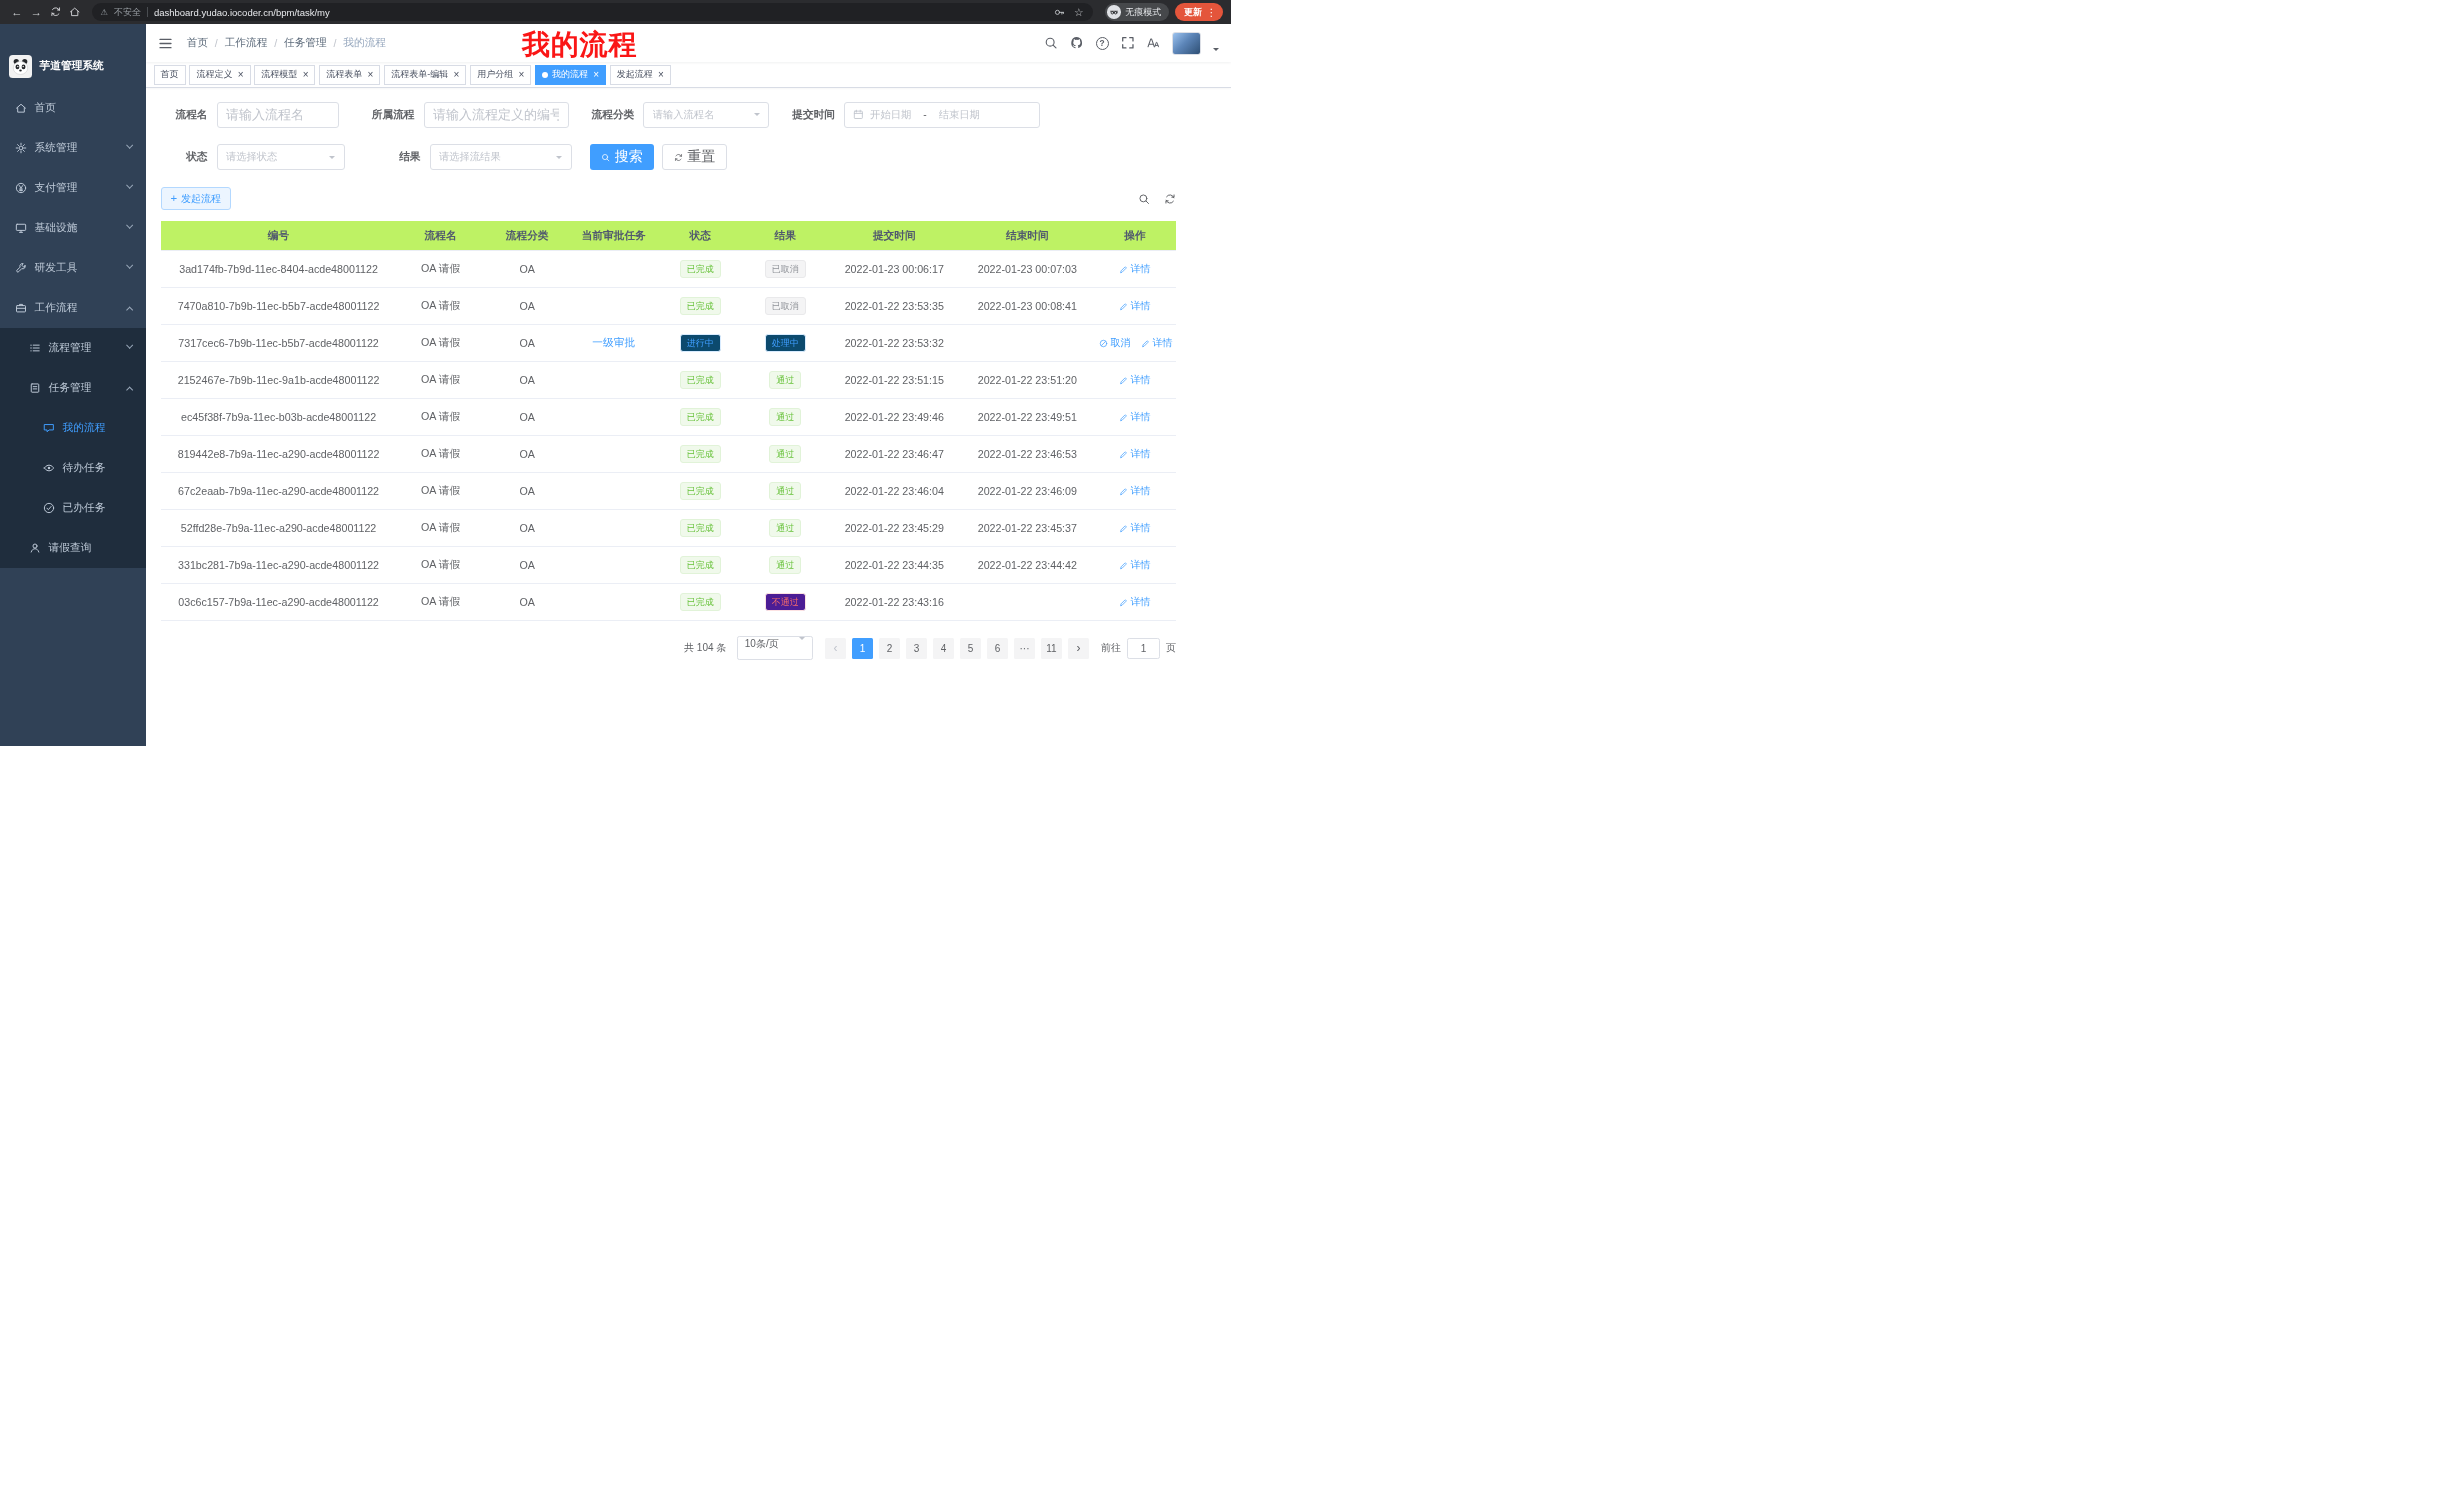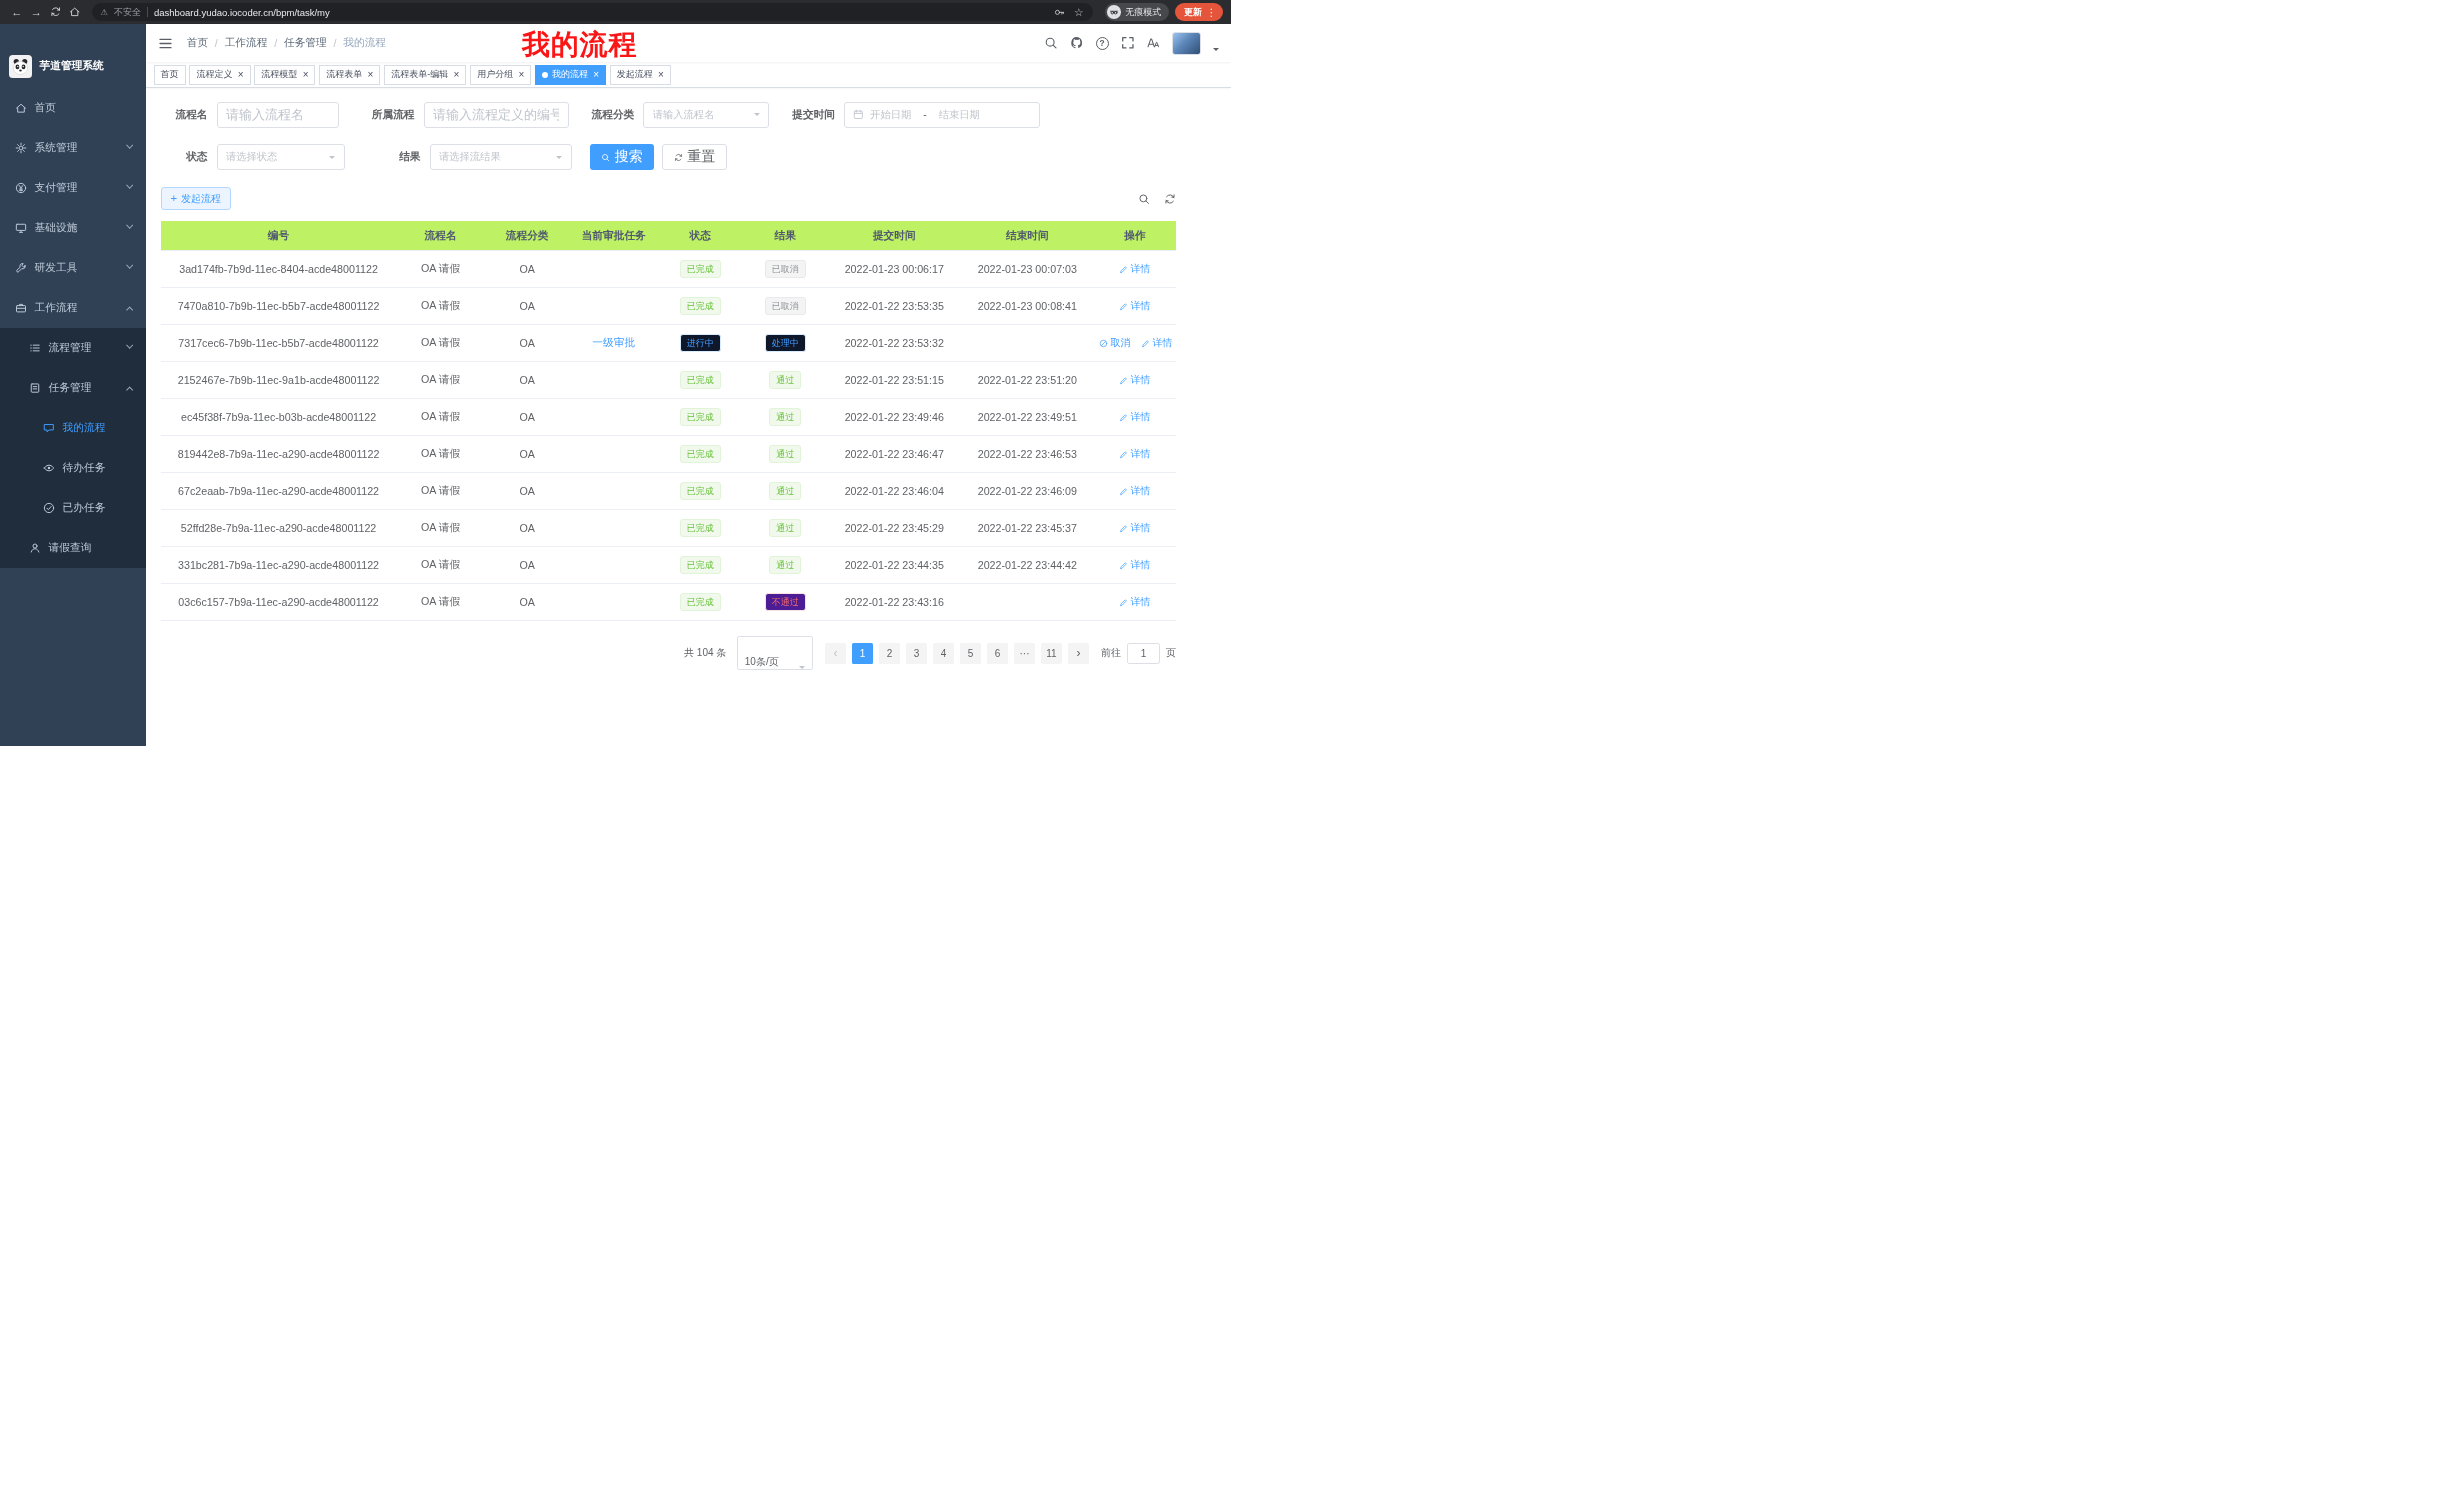--- a/index.html
+++ b/index.html
@@ -100,30 +100,30 @@
 .tb-ico svg{width:12px;height:12px}
 
 
 .data-table{width:100%;border-collapse:collapse;table-layout:fixed;margin-top:10.7px}
 .data-table th{height:30px;background:#bef264;color:#515a6e;font-size:10.7px;font-weight:bold;border-bottom:0.8px solid #ebeef5;text-align:center;white-space:nowrap}
 .data-table td{height:37px;color:#606266;font-size:10.7px;text-align:center;border-bottom:0.8px solid #ebeef5;white-space:nowrap;overflow:hidden}
 .cell-id{font-size:10.3px}
 .tag{display:inline-block;height:18px;line-height:16.7px;padding:0 6px;border-radius:3px;font-size:9px;border:0.8px solid transparent}
 .tag.success{color:#67c23a;background:#f0f9eb;border-color:#e1f3d8}
 .tag.info{color:#909399;background:#f4f4f5;border-color:#e9e9eb}
-.tag.primary{color:#409eff;background:#0f172a;border-color:#d9ecff}
+.tag.primary{color:#409eff;background:#0c4a6e;border-color:#d9ecff}
 .tag.danger{color:#f56c6c;background:#4c1d95;border-color:#fde2e2}
 .link{color:#409eff;cursor:pointer}
 .op-link{color:#409eff;font-size:10px;margin:0 5.3px;display:inline-flex;align-items:center;gap:2.3px;cursor:pointer}
 .op-link svg{width:9px;height:9px}
 
 
 .pagination{display:flex;justify-content:flex-end;align-items:center;margin-top:15px;font-size:10px;color:#606266}
 .pg-total{margin-right:10.7px;white-space:nowrap}
-.pg-size{width:76px;height:34px;border:0.8px solid #dcdfe6;border-radius:2.3px;display:flex;align-items:flex-end;justify-content:space-between;padding:0 6.8px;margin-right:9px;cursor:pointer;white-space:nowrap}
+.pg-size{width:76px;height:24px;border:0.8px solid #dcdfe6;border-radius:2.3px;display:flex;align-items:flex-start;justify-content:space-between;padding:0 6.8px;margin-right:9px;cursor:pointer;white-space:nowrap}
 .pg-btn{min-width:21px;height:21px;background:#f4f4f5;border-radius:1.5px;margin:0 3px;display:inline-flex;align-items:center;justify-content:center;color:#606266;font-size:10px;cursor:pointer;border:none;font-family:inherit;padding:0 3px}
 .pg-btn.active{background:#409eff;color:#fff}
 .pg-btn.disabled{color:#c0c4cc;cursor:default}
 .pg-arrow{font-size:12px}
 .pg-goto{margin-left:9px;display:flex;align-items:center;gap:6px;white-space:nowrap}
 .pg-input{width:33px;height:21px;border:0.8px solid #dcdfe6;border-radius:2.3px;text-align:center;font-size:10px;color:#606266;font-family:inherit;outline:none}
 
 
 .overlay-title{position:absolute;left:522px;top:26px;font-size:28px;font-weight:bold;color:#fa1616;z-index:50;letter-spacing:0.8px;pointer-events:none}
 </style>

